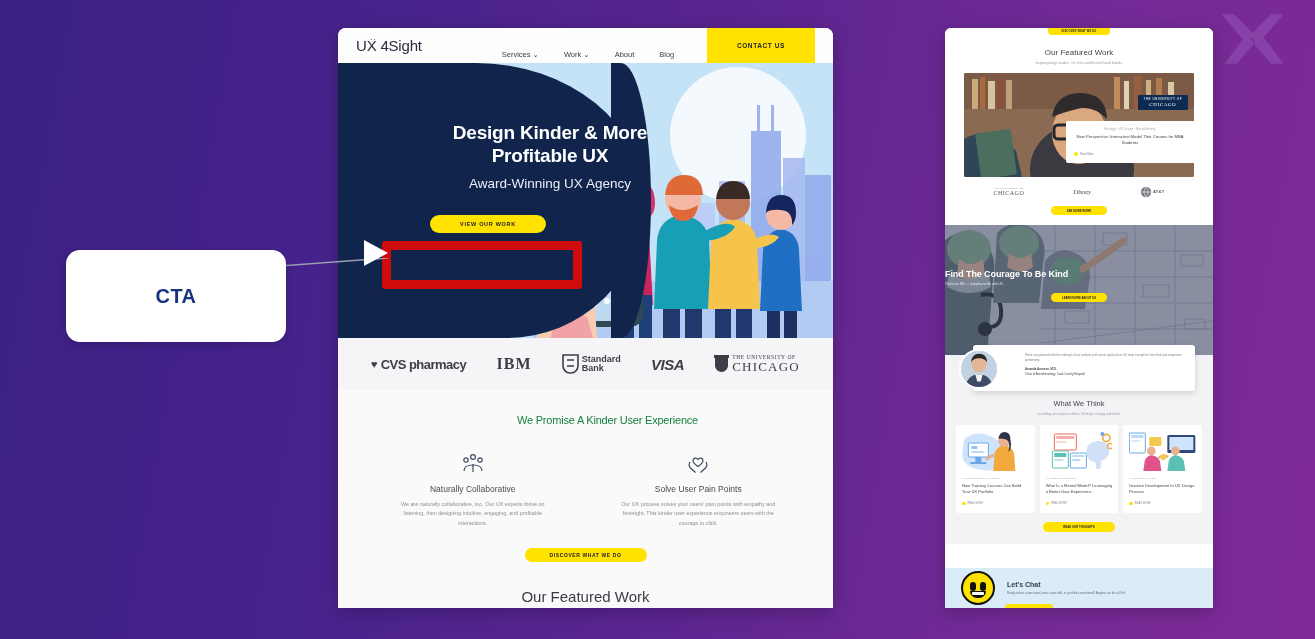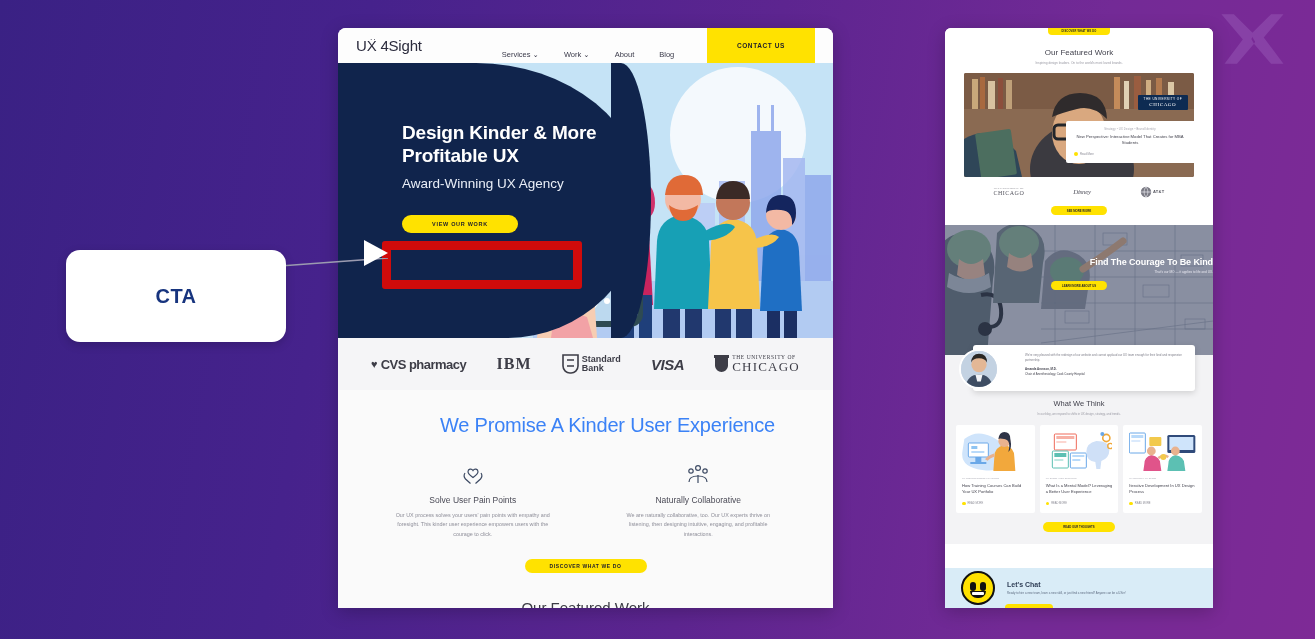--- a/index.html
+++ b/index.html
@@ -51,21 +51,21 @@
   .hero { position:relative; height:275px; background:#c5e3f6; overflow:hidden; }
   .hero-dark {
     position:absolute; left:0; top:0; width:62%; height:100%;
     background:#10244c;
     border-radius:0 55% 45% 0 / 0 50% 50% 0;
   }
   .hero-dark:after{
     content:""; position:absolute; right:-6px; top:0; width:40px; height:100%;
     background:#10244c; border-radius:0 60px 60px 0/0 100% 100% 0;
   }
-  .hero-copy { position:absolute; left:64px; top:58px; width:240px; z-index:3; }
+  .hero-copy { position:absolute; left:92px; top:58px; width:240px; z-index:3;text-align:center; }
   .hero-h1 { color:#fff; font-size:19px; font-weight:bold; line-height:1.22; letter-spacing:-.2px; }
   .hero-sub { color:#e9eef7; font-size:13.5px; line-height:1.25; margin-top:9px; }
   .hero-btn {
     margin-top:22px; width:116px; height:18px; background:#ffe200; border-radius:10px;
     display:flex; align-items:center; justify-content:center;
     font-size:5.5px; font-weight:bold; letter-spacing:.7px; color:#1d1d2b;
   }
   .redbox {
     position:absolute; left:44px; top:178px; width:200px; height:48px;
     border:9px solid #d00b0b; border-radius:3px; z-index:4;
@@ -84,21 +84,21 @@
   .lg-cvs { font-size:13px; font-weight:bold; letter-spacing:-.5px; }
   .lg-ibm { font-size:16px; font-weight:bold; letter-spacing:1px; font-family:"Liberation Serif",serif; }
   .lg-sb { font-size:9px; font-weight:bold; line-height:1.05; }
   .lg-visa { font-size:15px; font-weight:bold; font-style:italic; letter-spacing:-.5px; }
   .lg-uc { line-height:1; }
   .lg-uc .t { font-size:5.5px; letter-spacing:.6px; font-family:"Liberation Serif",serif; }
   .lg-uc .c { font-size:13px; letter-spacing:1.2px; font-family:"Liberation Serif",serif; }
 
   
   .promise { background:#fafafa; padding:24px 0 14px; }
-  .promise h2 { text-align:center; font-size:20px; color:#3b82f6; font-weight:normal; letter-spacing:-.2px;padding-left:44px; }
+  .promise h2 { text-align:center; font-size:11px; color:#15803d; font-weight:normal; letter-spacing:-.2px;padding-left:44px; }
   .cards { display:flex; justify-content:space-around; margin-top:24px; padding:0 22px; }
   .card { width:170px; text-align:center; }
   .card .ico { height:26px; display:flex; align-items:center; justify-content:center; }
   .card .ico svg { height:24px; width:24px; }
   .card h3 { font-size:8.5px; color:#4a4a56; font-weight:normal; margin-top:8px; }
   .card p { font-size:5.4px; color:#8e8e99; line-height:1.75; margin-top:6px; padding:0 6px; }
   .discover {
     margin:20px auto 0; width:122px; height:14px; background:#ffe200; border-radius:8px;
     display:flex; align-items:center; justify-content:center;
     font-size:5px; font-weight:bold; letter-spacing:.6px; color:#1d1d2b;
@@ -144,21 +144,21 @@
   .cl-uc .c2{font-size:6px;letter-spacing:.5px;font-family:"Liberation Serif",serif;}
   .cl-disney{font-size:7px;font-style:italic;font-family:"Liberation Serif",serif;letter-spacing:-.3px;}
   .cl-att{font-size:4px;font-weight:bold;letter-spacing:.3px;}
   .m2-seemore{margin:4px auto 10px;width:56px;height:9px;background:#ffe200;border-radius:5px;
     display:flex;align-items:center;justify-content:center;font-size:2.8px;font-weight:bold;color:#1d1d2b;}
 
   
   .courage { position:relative; height:130px; overflow:hidden; }
   .courage svg { width:100%; height:100%; display:block; }
   .courage-ov { position:absolute; inset:0; background:rgba(40,45,75,.42); }
-  .courage-txt { position:absolute; left:0; right:0; top:32px; text-align:right; }
+  .courage-txt { position:absolute; left:0; right:0; top:44px; text-align:left; }
   .courage-txt h3{font-size:9px;color:#fff;font-weight:bold;letter-spacing:-.1px;}
   .courage-txt p{font-size:3.2px;color:#e7e7ef;margin-top:3px;}
   .courage-btn{margin:7px auto 0;width:56px;height:9px;background:#ffe200;border-radius:5px;
     display:flex;align-items:center;justify-content:center;font-size:2.8px;font-weight:bold;color:#1d1d2b;}
   .quote-card{
     position:absolute; left:28px; right:18px; bottom:-36px; background:#fff;
     border-radius:3px; padding:8px 10px 8px 52px; height:46px;
     box-shadow:0 2px 6px rgba(0,0,0,.15);
   }
   .quote-card .av{
@@ -348,40 +348,40 @@
     </div>
   </div>
 
   <div class="promise">
     <h2>We Promise A Kinder User Experience</h2>
     <div class="cards">
 
       <div class="card">
         <div class="ico">
           <svg viewBox="0 0 24 24" fill="none" stroke="#3d4a63" stroke-width="1.2">
-            <path d="M12 8.5c1.5-2.5 5-1.5 5 1.2 0 2.2-3 4.3-5 5.8-2-1.5-5-3.6-5-5.8 0-2.7 3.5-3.7 5-1.2z"></path>
-            <path d="M4 11c-1 1.5-1.2 4 .5 6l5 4.5M20 11c1 1.5 1.2 4-.5 6l-5 4.5"></path>
-          </svg>
-        </div>
-        <h3>Solve User Pain Points</h3>
-        <p>Our UX process solves your users' pain points with empathy and foresight. This kinder user experience empowers users with the courage to click.</p>
-      </div>
-
-      <div class="card">
-        <div class="ico">
-          <svg viewBox="0 0 24 24" fill="none" stroke="#3d4a63" stroke-width="1.2">
             <circle cx="12" cy="6" r="2.4"></circle>
               <circle cx="5" cy="9" r="2.2"></circle>
               <circle cx="19" cy="9" r="2.2"></circle>
             <path d="M3 20c0-4 3-6 9-6s9 2 9 6"></path>
               <path d="M12 13v8"></path>
           </svg>
         </div>
         <h3>Naturally Collaborative</h3>
         <p>We are naturally collaborative, too. Our UX experts thrive on listening, then designing intuitive, engaging, and profitable interactions.</p>
+      </div>
+
+      <div class="card">
+        <div class="ico">
+          <svg viewBox="0 0 24 24" fill="none" stroke="#3d4a63" stroke-width="1.2">
+            <path d="M12 8.5c1.5-2.5 5-1.5 5 1.2 0 2.2-3 4.3-5 5.8-2-1.5-5-3.6-5-5.8 0-2.7 3.5-3.7 5-1.2z"></path>
+            <path d="M4 11c-1 1.5-1.2 4 .5 6l5 4.5M20 11c1 1.5 1.2 4-.5 6l-5 4.5"></path>
+          </svg>
+        </div>
+        <h3>Solve User Pain Points</h3>
+        <p>Our UX process solves your users' pain points with empathy and foresight. This kinder user experience empowers users with the courage to click.</p>
       </div>
 
 
     </div>
     <div class="discover">DISCOVER WHAT WE DO</div>
     <div class="featured-h">Our Featured Work</div>
   </div>
 </div>
 
 <div class="mock2">

